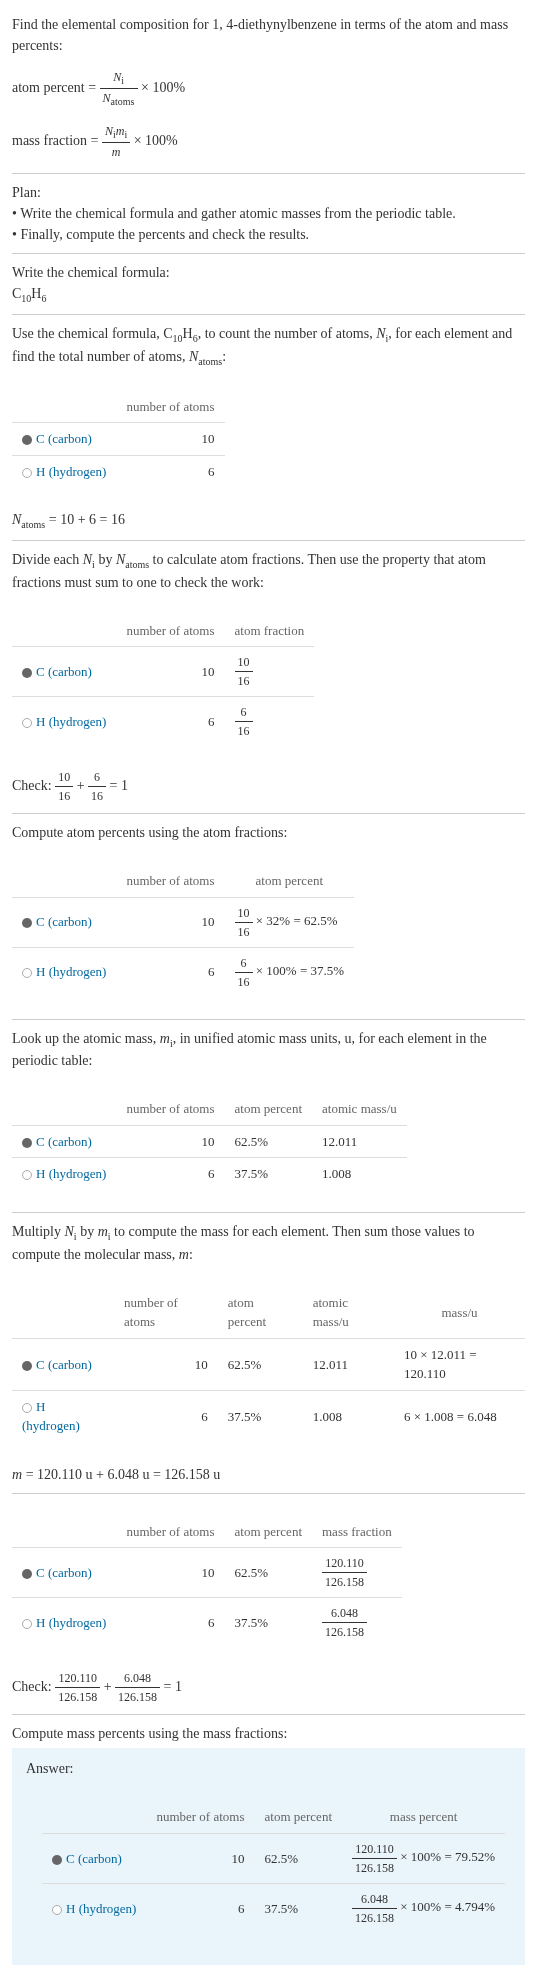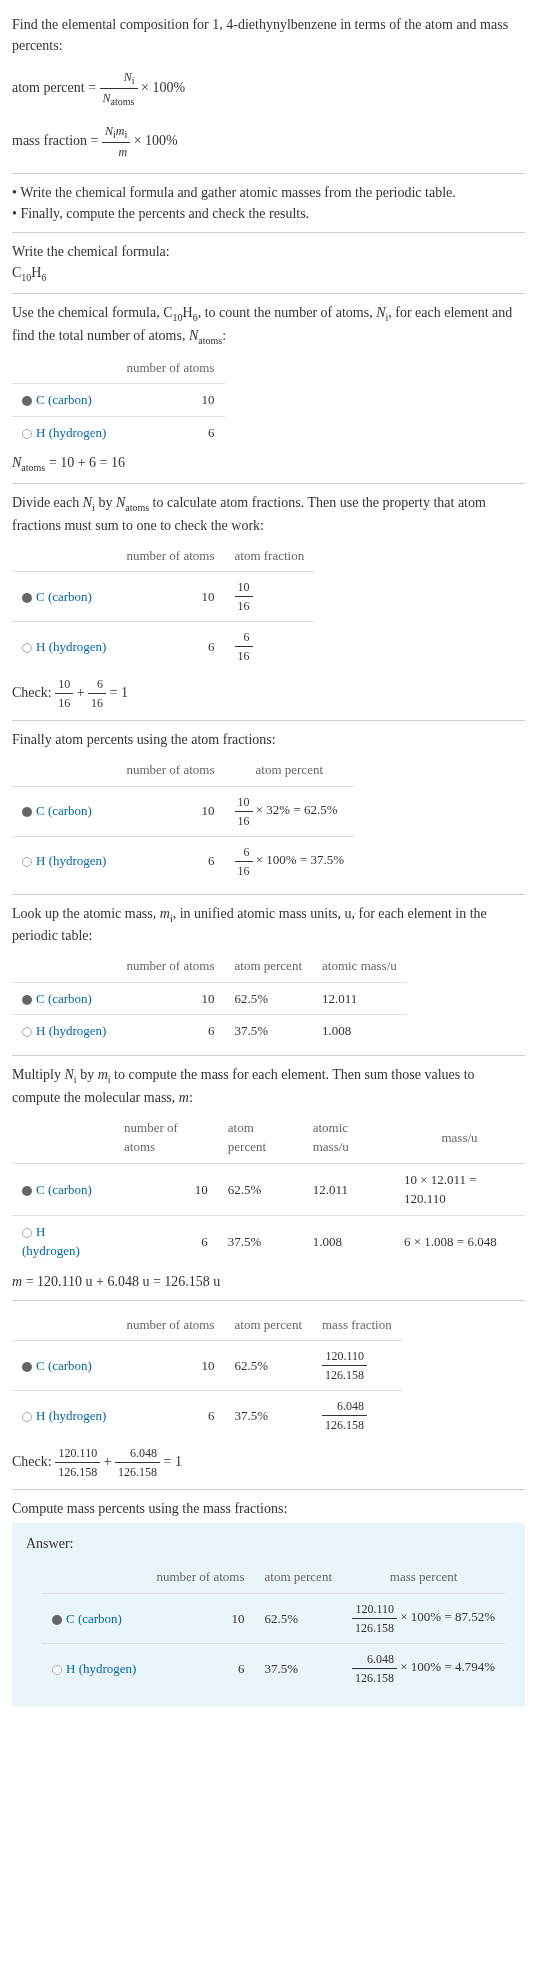--- a/index.html
+++ b/index.html
@@ -1,25 +1,25 @@
 <!DOCTYPE html>
 <html><head>
 <meta charset="utf-8">
 <style>
 *{box-sizing:border-box;margin:0;padding:0}
 body{font-family:Georgia,'Times New Roman',serif;background:#fff;color:#333;width:537px;font-size:14px;line-height:1.5}
 .content{padding:14px 12px}
 .section{margin-bottom:4px}
 .hr{border:none;border-top:1px solid #ccc;margin:8px 0}
 .formula{margin:12px 0}
-.frac{display:inline-block;vertical-align:middle;text-align:right;font-size:12px}
+.frac{display:inline-block;vertical-align:middle;text-align:center;font-size:12px}
 .frac .num{display:block;border-bottom:1px solid currentColor;padding:0 3px}
 .frac .den{display:block;padding:0 3px}
 sub{font-size:10px;vertical-align:sub}
-table{border-collapse:collapse;margin:4px 0}
+table{border-collapse:collapse;margin:22px 0}
 td,th{padding:6px 10px;text-align:left;font-weight:normal;font-size:13px}
 th{color:#666}
 td.num,th.num{text-align:right}
 td.center,th.center{text-align:center}
 .sep td,.sep th{border-top:1px solid #ddd}
 .dot{display:inline-block;width:10px;height:10px;border-radius:50%;margin-right:4px;vertical-align:middle}
 .dot-c{background:#666}
 .dot-h{background:#fff;border:1px solid #aaa}
 .elabel{color:#0369a1}
 .italic{font-style:italic}
@@ -42,20 +42,21 @@
 <div class="formula">
 <span>mass fraction = </span>
 <span class="frac"><span class="num"><span class="italic">N</span><sub>i</sub><span class="italic">m</span><sub>i</sub></span><span class="den italic">m</span></span>
 <span> × 100%</span>
 </div>
 </div>
 
 <hr class="hr">
 
 <div class="section">
+<div>Plan:</div>
 <div>• Write the chemical formula and gather atomic masses from the periodic table.</div>
 <div>• Finally, compute the percents and check the results.</div>
 </div>
 
 <hr class="hr">
 
 <div class="section">
 <div>Write the chemical formula:</div>
 <div><span>C</span><sub>10</sub><span>H</span><sub>6</sub></div>
 </div>
@@ -105,21 +106,21 @@
             <td><span class="frac"><span class="num">6</span><span class="den">16</span></span></td>
           </tr>
 </tbody>
       </table>
 <div><span>Check: </span><span class="frac"><span class="num">10</span><span class="den">16</span></span><span> + </span><span class="frac"><span class="num">6</span><span class="den">16</span></span><span> = 1</span></div>
 </div>
 
 <hr class="hr">
 
 <div class="section">
-<div>Finally atom percents using the atom fractions:</div>
+<div>Compute atom percents using the atom fractions:</div>
 <table>
 <tbody>
           <tr>
             <th></th>
             <th>number of atoms</th>
             <th class="center">atom percent</th>
           </tr>
 <tr class="sep">
             <td><span class="dot dot-c"></span><span class="elabel">C (carbon)</span></td>
             <td class="num">10</td>
@@ -235,21 +236,21 @@
           <tr>
             <th></th>
             <th>number of atoms</th>
             <th>atom percent</th>
             <th class="center">mass percent</th>
           </tr>
 <tr class="sep">
             <td><span class="dot dot-c"></span><span class="elabel">C (carbon)</span></td>
             <td class="num">10</td>
             <td>62.5%</td>
-            <td><span class="frac"><span class="num">120.110</span><span class="den">126.158</span></span><span> × 100% = 87.52%</span></td>
+            <td><span class="frac"><span class="num">120.110</span><span class="den">126.158</span></span><span> × 100% = 79.52%</span></td>
           </tr>
 <tr class="sep">
             <td><span class="dot dot-h"></span><span class="elabel">H (hydrogen)</span></td>
             <td class="num">6</td>
             <td>37.5%</td>
             <td><span class="frac"><span class="num">6.048</span><span class="den">126.158</span></span><span> × 100% = 4.794%</span></td>
           </tr>
 </tbody>
       </table>
 </div>

